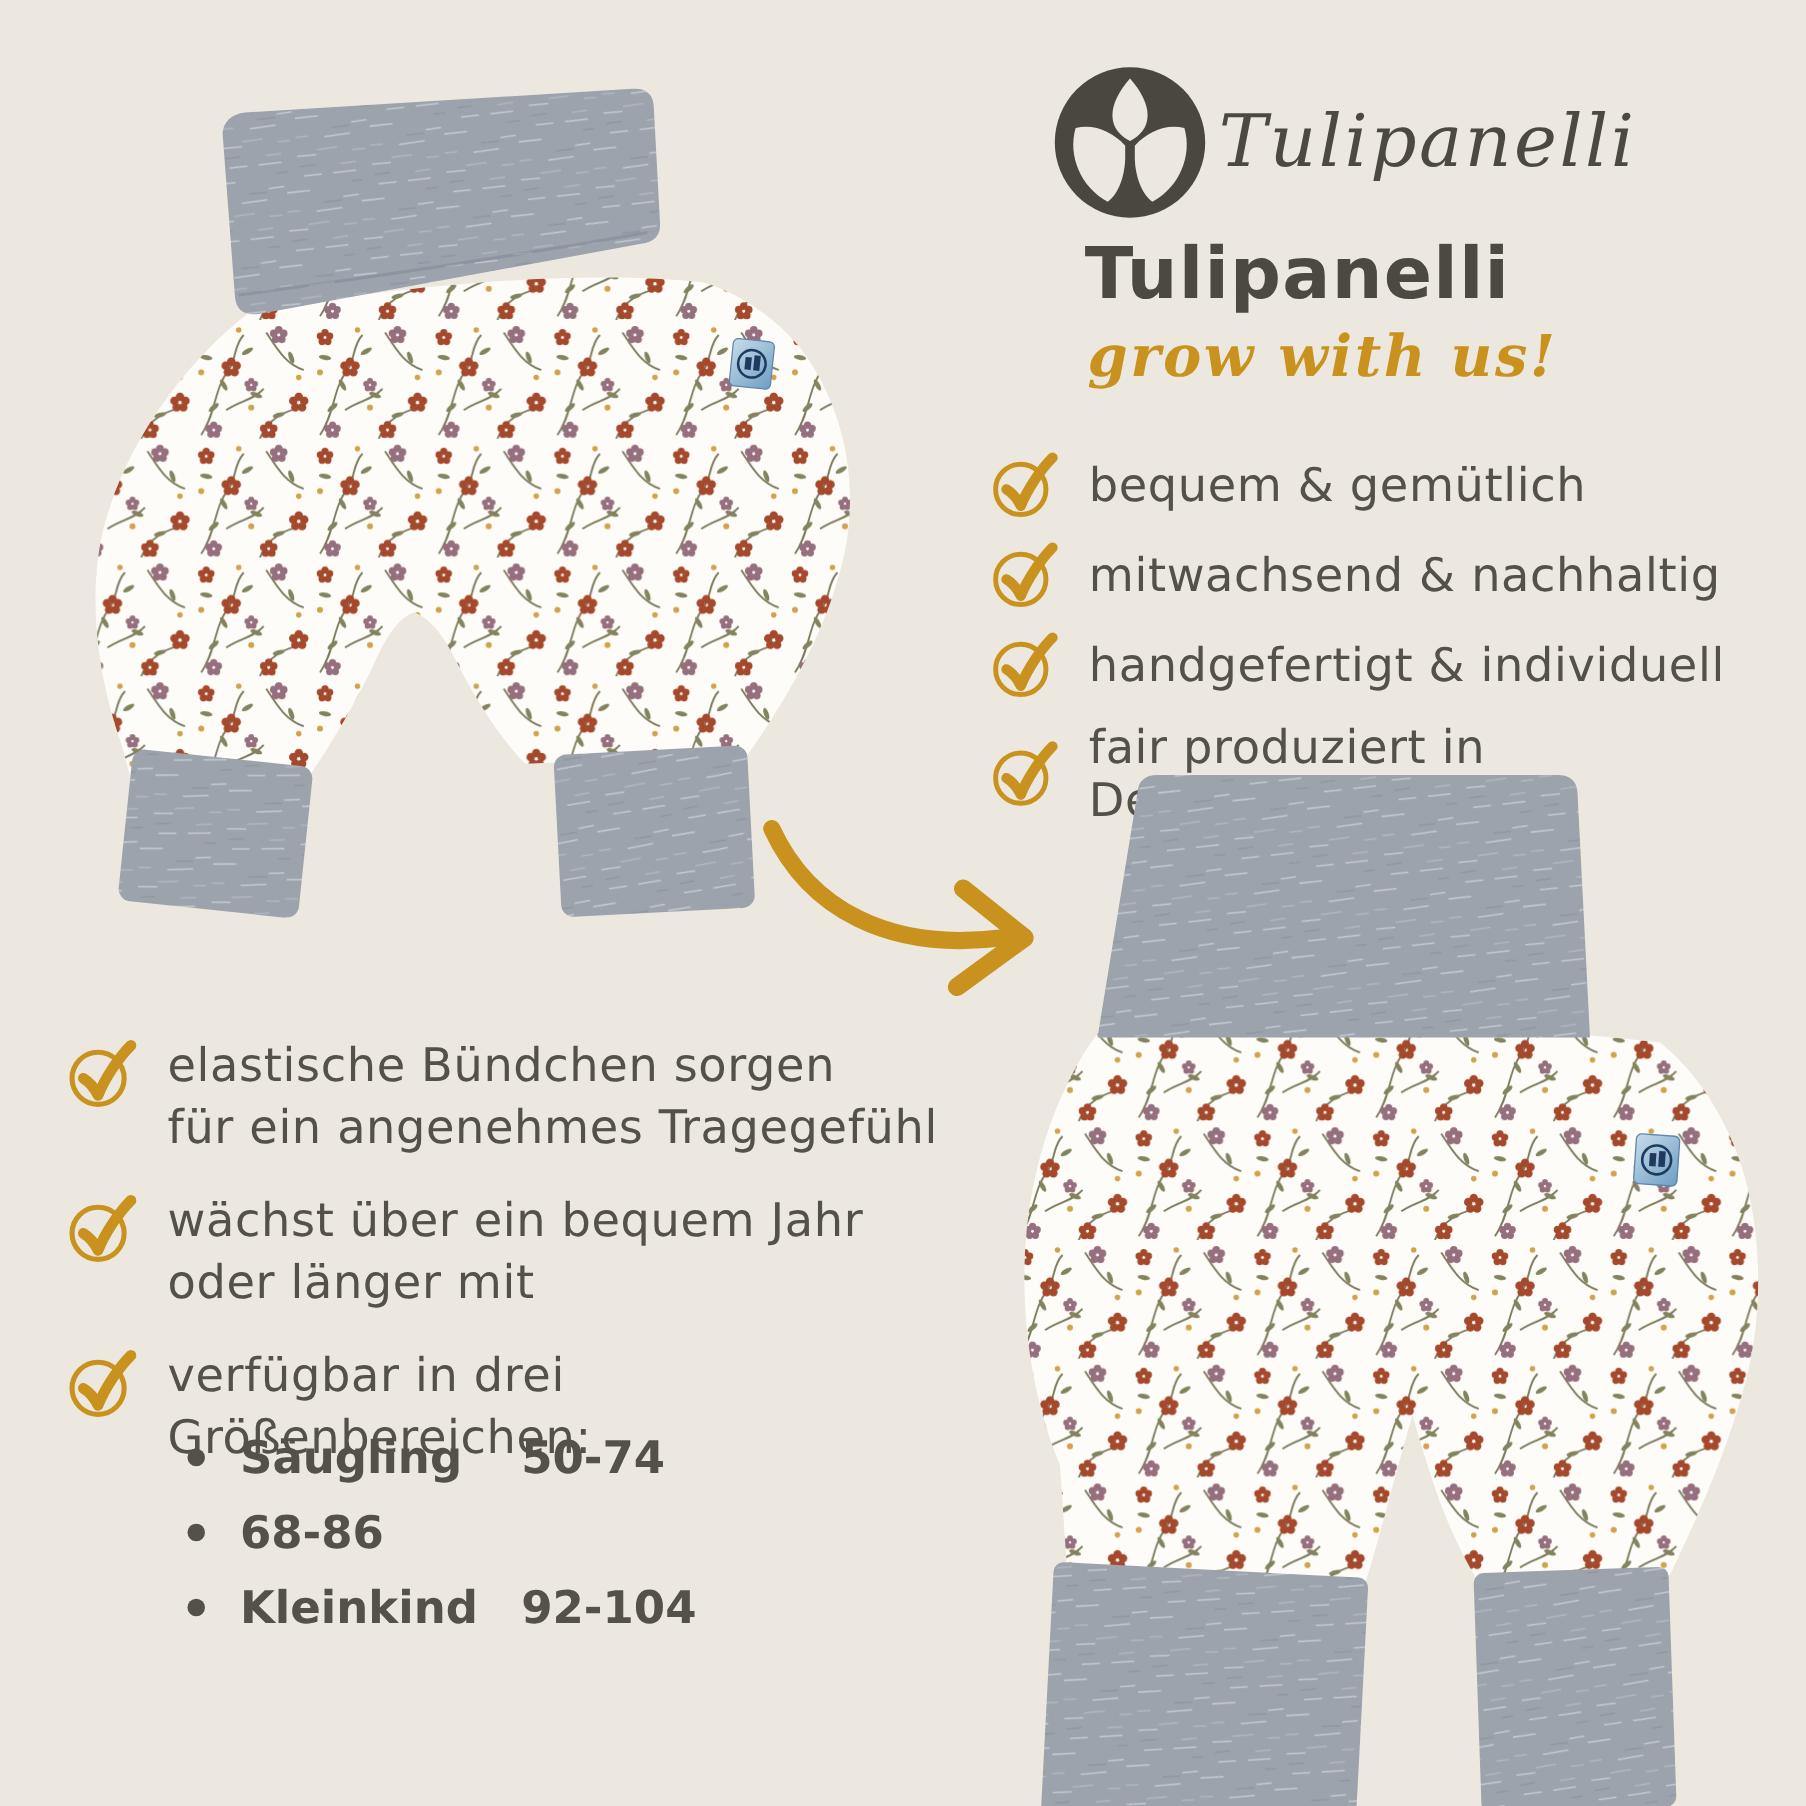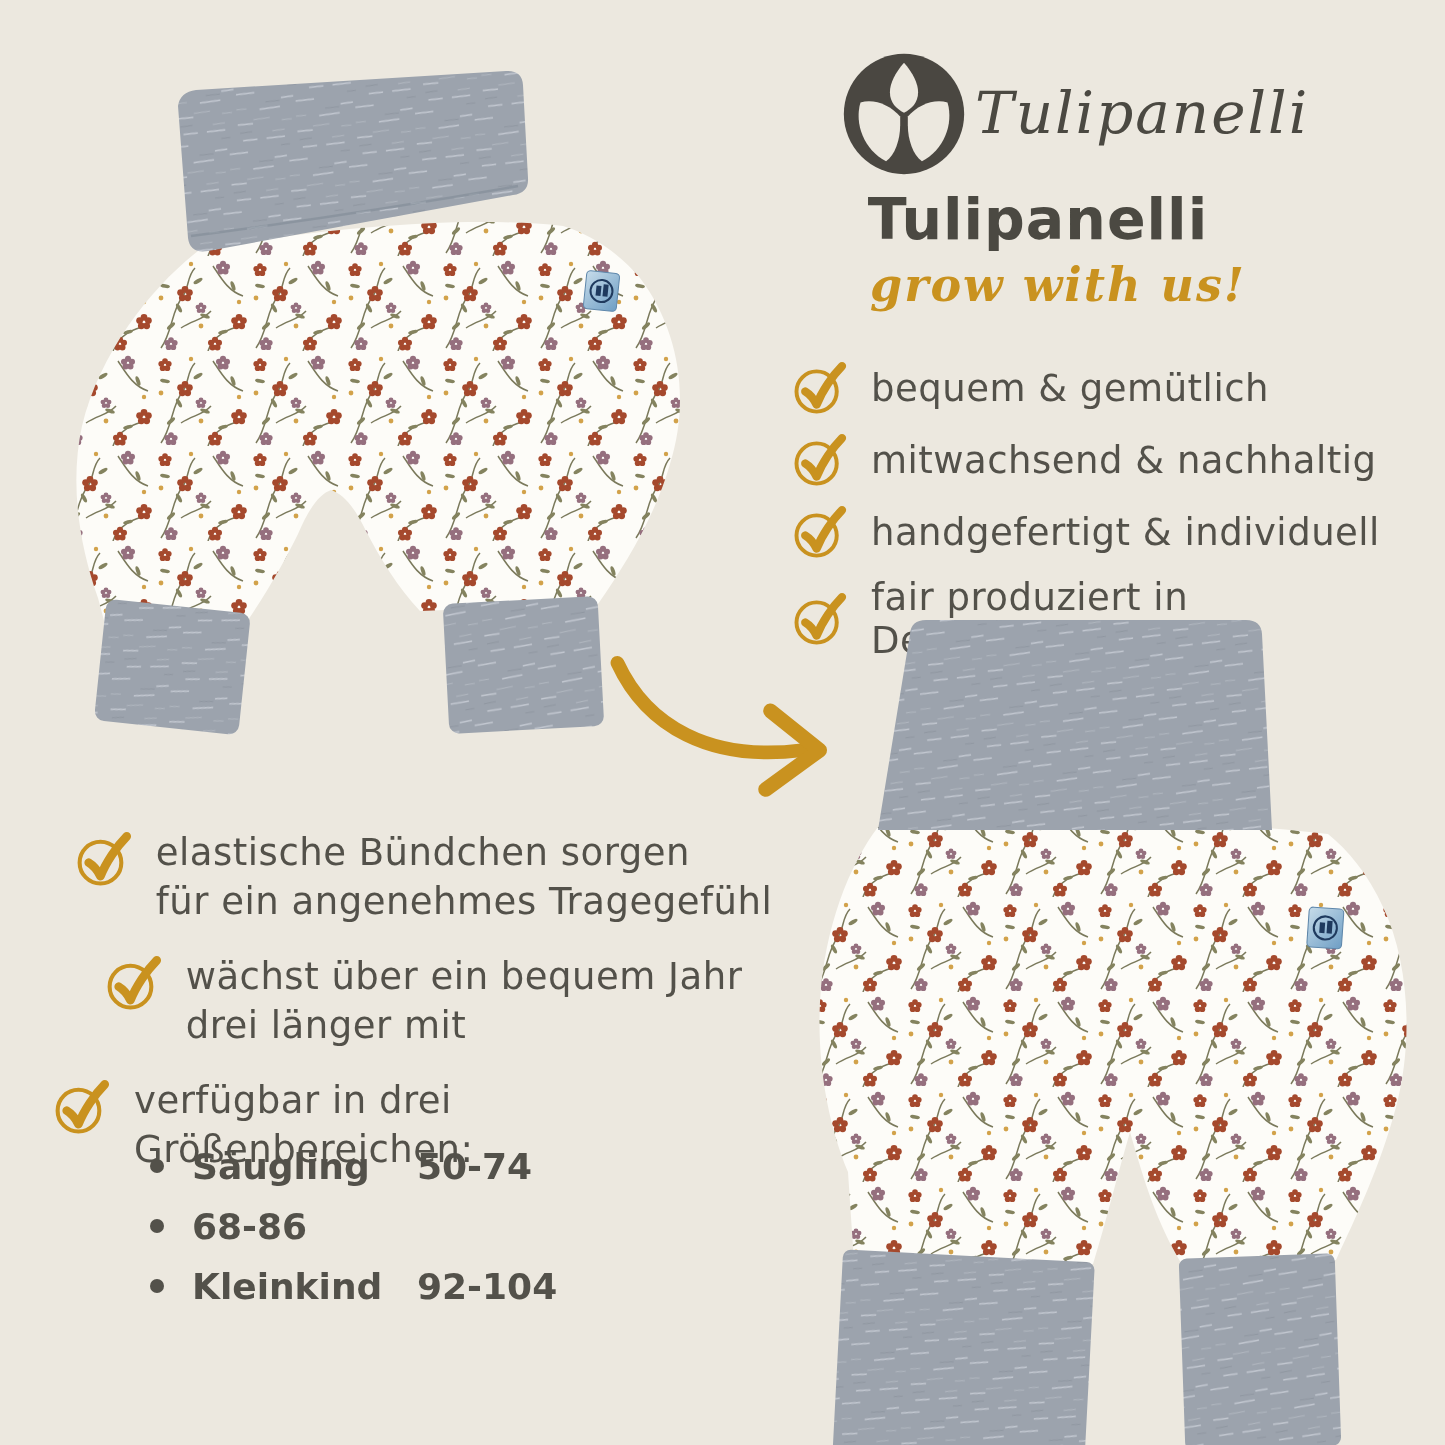--- a/index.html
+++ b/index.html
@@ -31,21 +31,21 @@
   }
 
   
   .checklist{display:flex;flex-direction:column;}
   .checklist-right{left:793px;top:360px;width:640px;}
   .checklist-right .check-row{margin-bottom:16px;}
   .check-row{display:flex;align-items:center;}
   .check-row svg{flex:0 0 auto;}
   .check-label{margin-left:22px;font-size:37px;color:#53514A;letter-spacing:0.5px;}
 
-  .checklist-left{left:54px;top:830px;width:740px;align-items:center;}
+  .checklist-left{left:54px;top:830px;width:740px;}
   .checklist-left .check-row{align-items:flex-start;margin-bottom:28px;}
   .checklist-left .check-label{line-height:49px;margin-top:-2px;}
 
   
   .sizes{left:150px;top:1136px;width:520px;font-size:36px;color:#53514A;font-weight:bold;}
   .size-row{display:flex;align-items:center;height:60px;}
   .size-bullet{width:14px;height:14px;border-radius:50%;background:#53514A;margin-right:28px;flex:0 0 auto;}
   .size-label{width:225px;}
   .size-range{}
 
@@ -209,21 +209,21 @@
       <span>elastische Bündchen sorgen</span><br>
       <span>für ein angenehmes Tragegefühl</span>
     </span>
   </div>
   <div class="check-row">
     <svg width="58" height="58" viewBox="0 0 64 64">
         <use href="#checkicon"></use>
       </svg>
     <span class="check-label">
       <span>wächst über ein bequem Jahr</span><br>
-      <span>drei länger mit</span>
+      <span>oder länger mit</span>
     </span>
   </div>
   <div class="check-row">
     <svg width="58" height="58" viewBox="0 0 64 64">
         <use href="#checkicon"></use>
       </svg>
     <span class="check-label">
       <span>verfügbar in drei Größenbereichen:</span>
     </span>
   </div>

